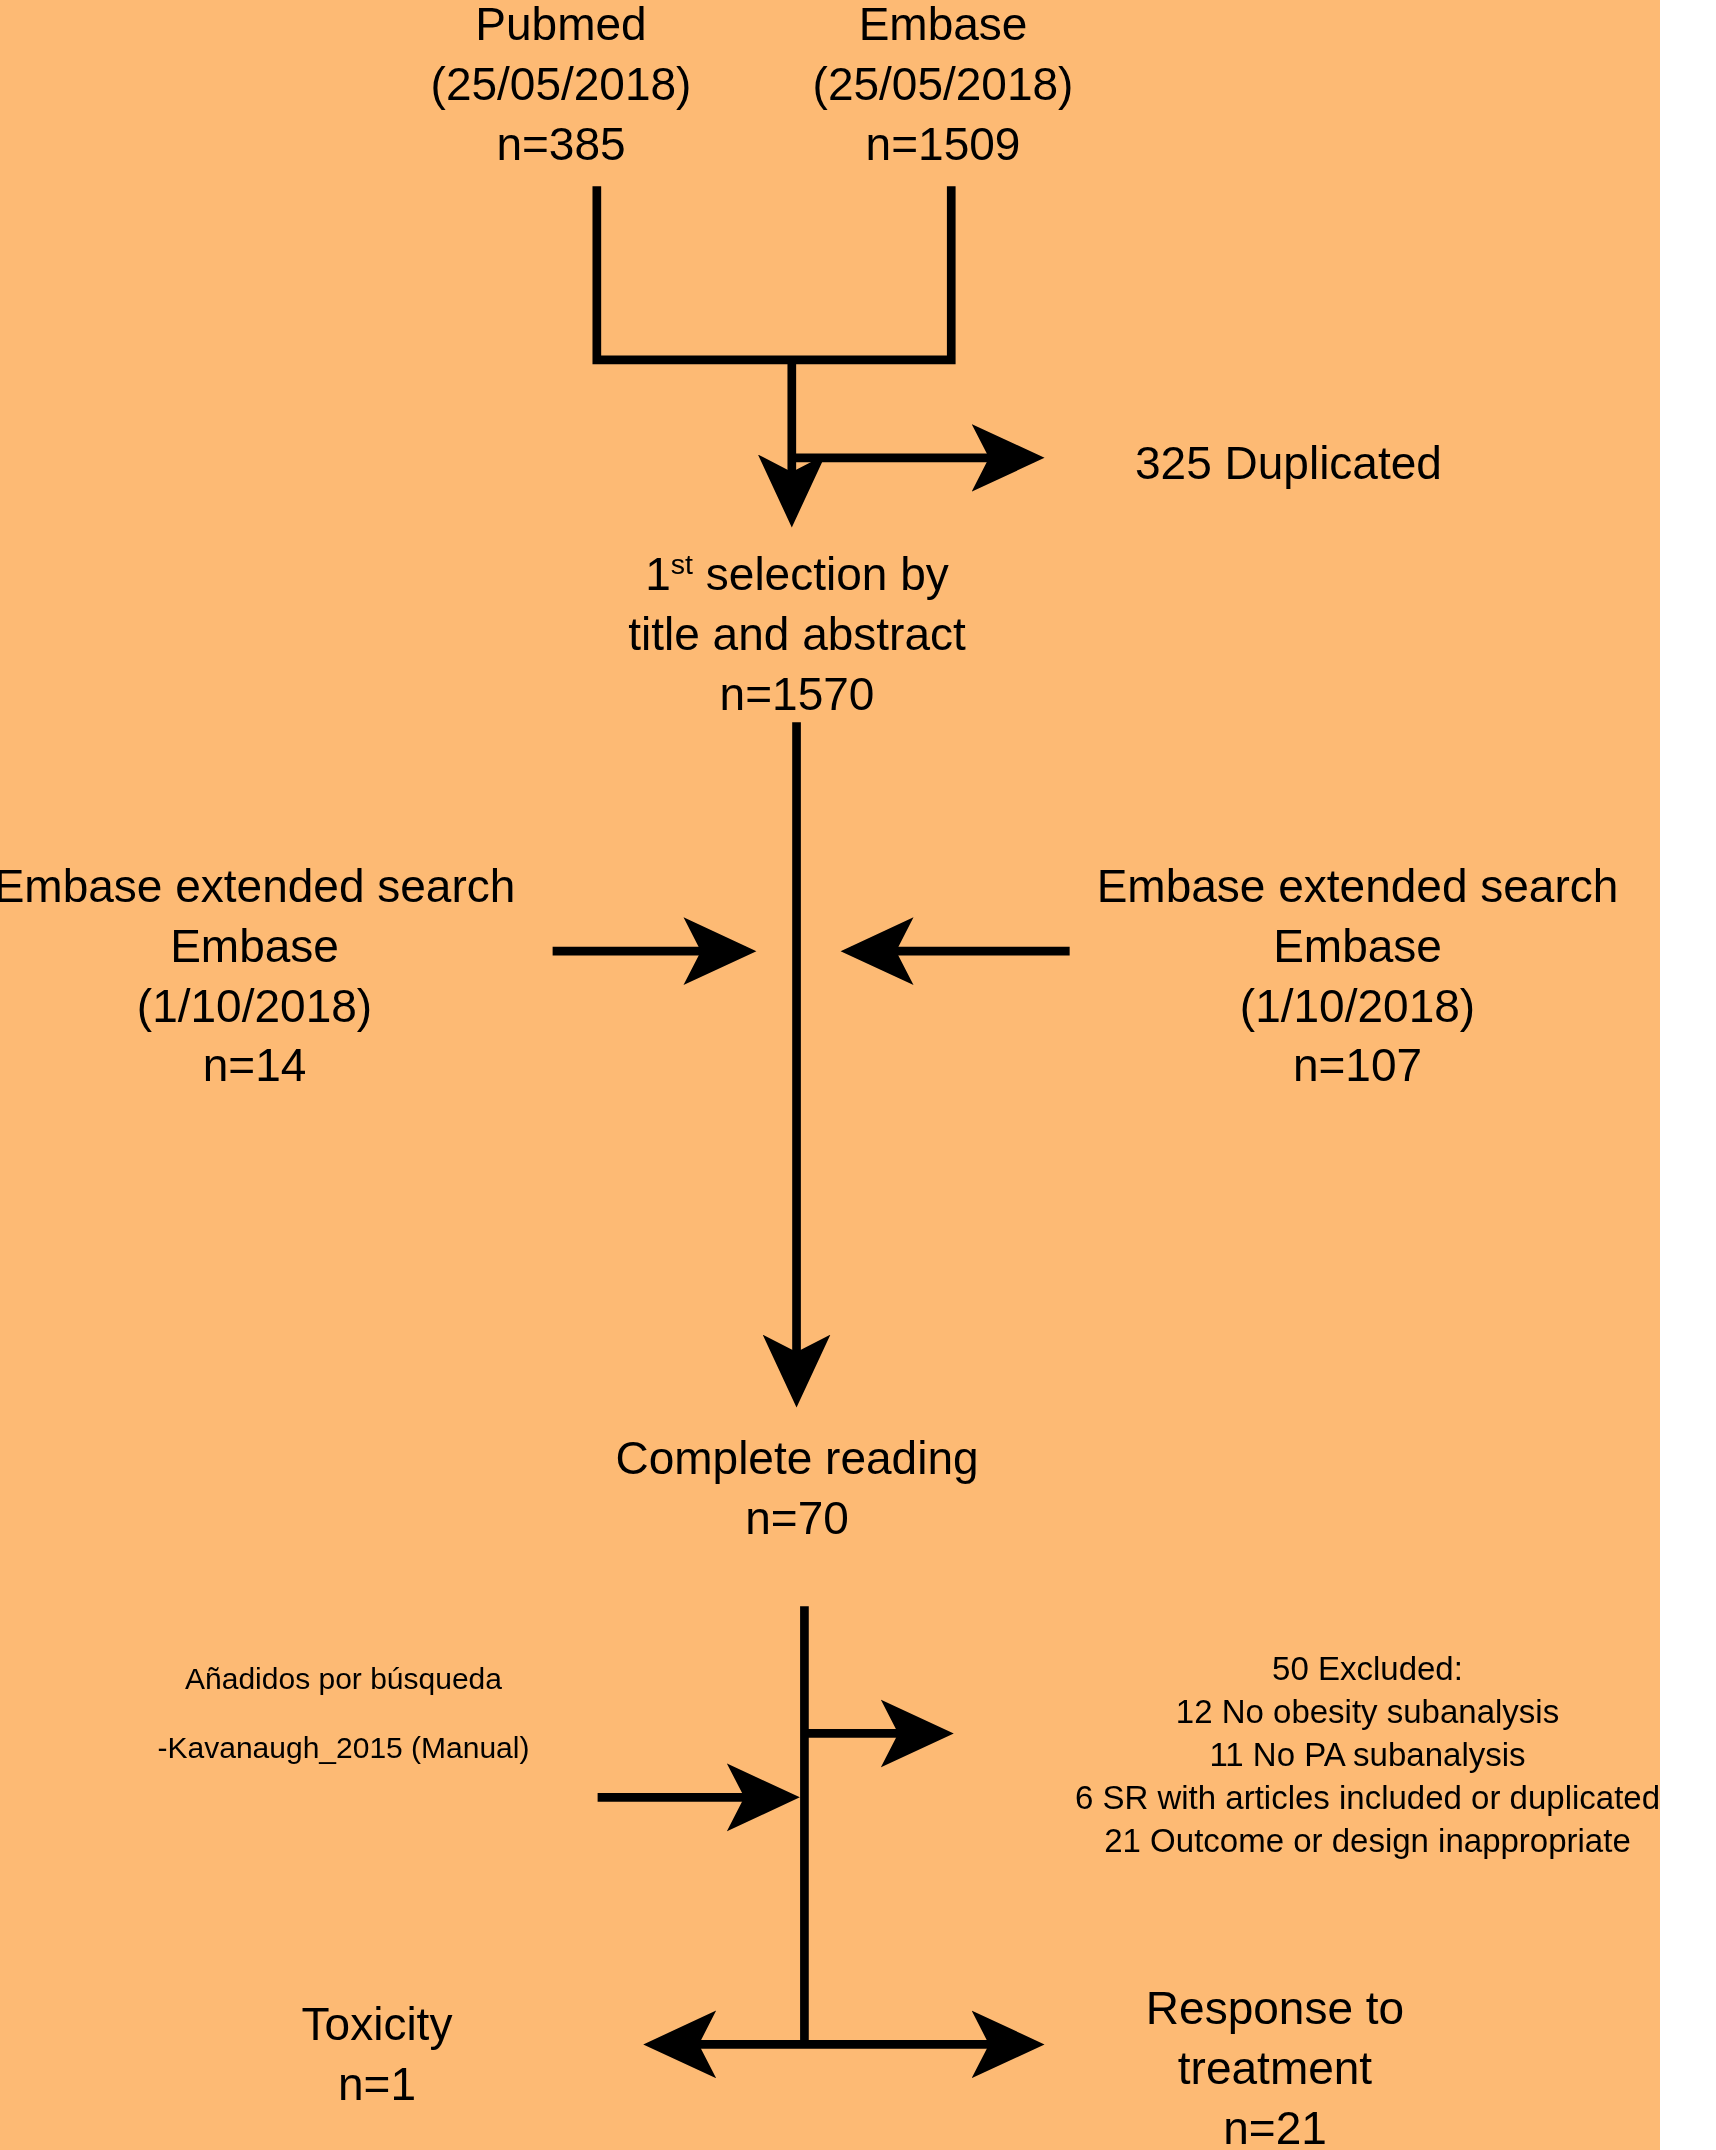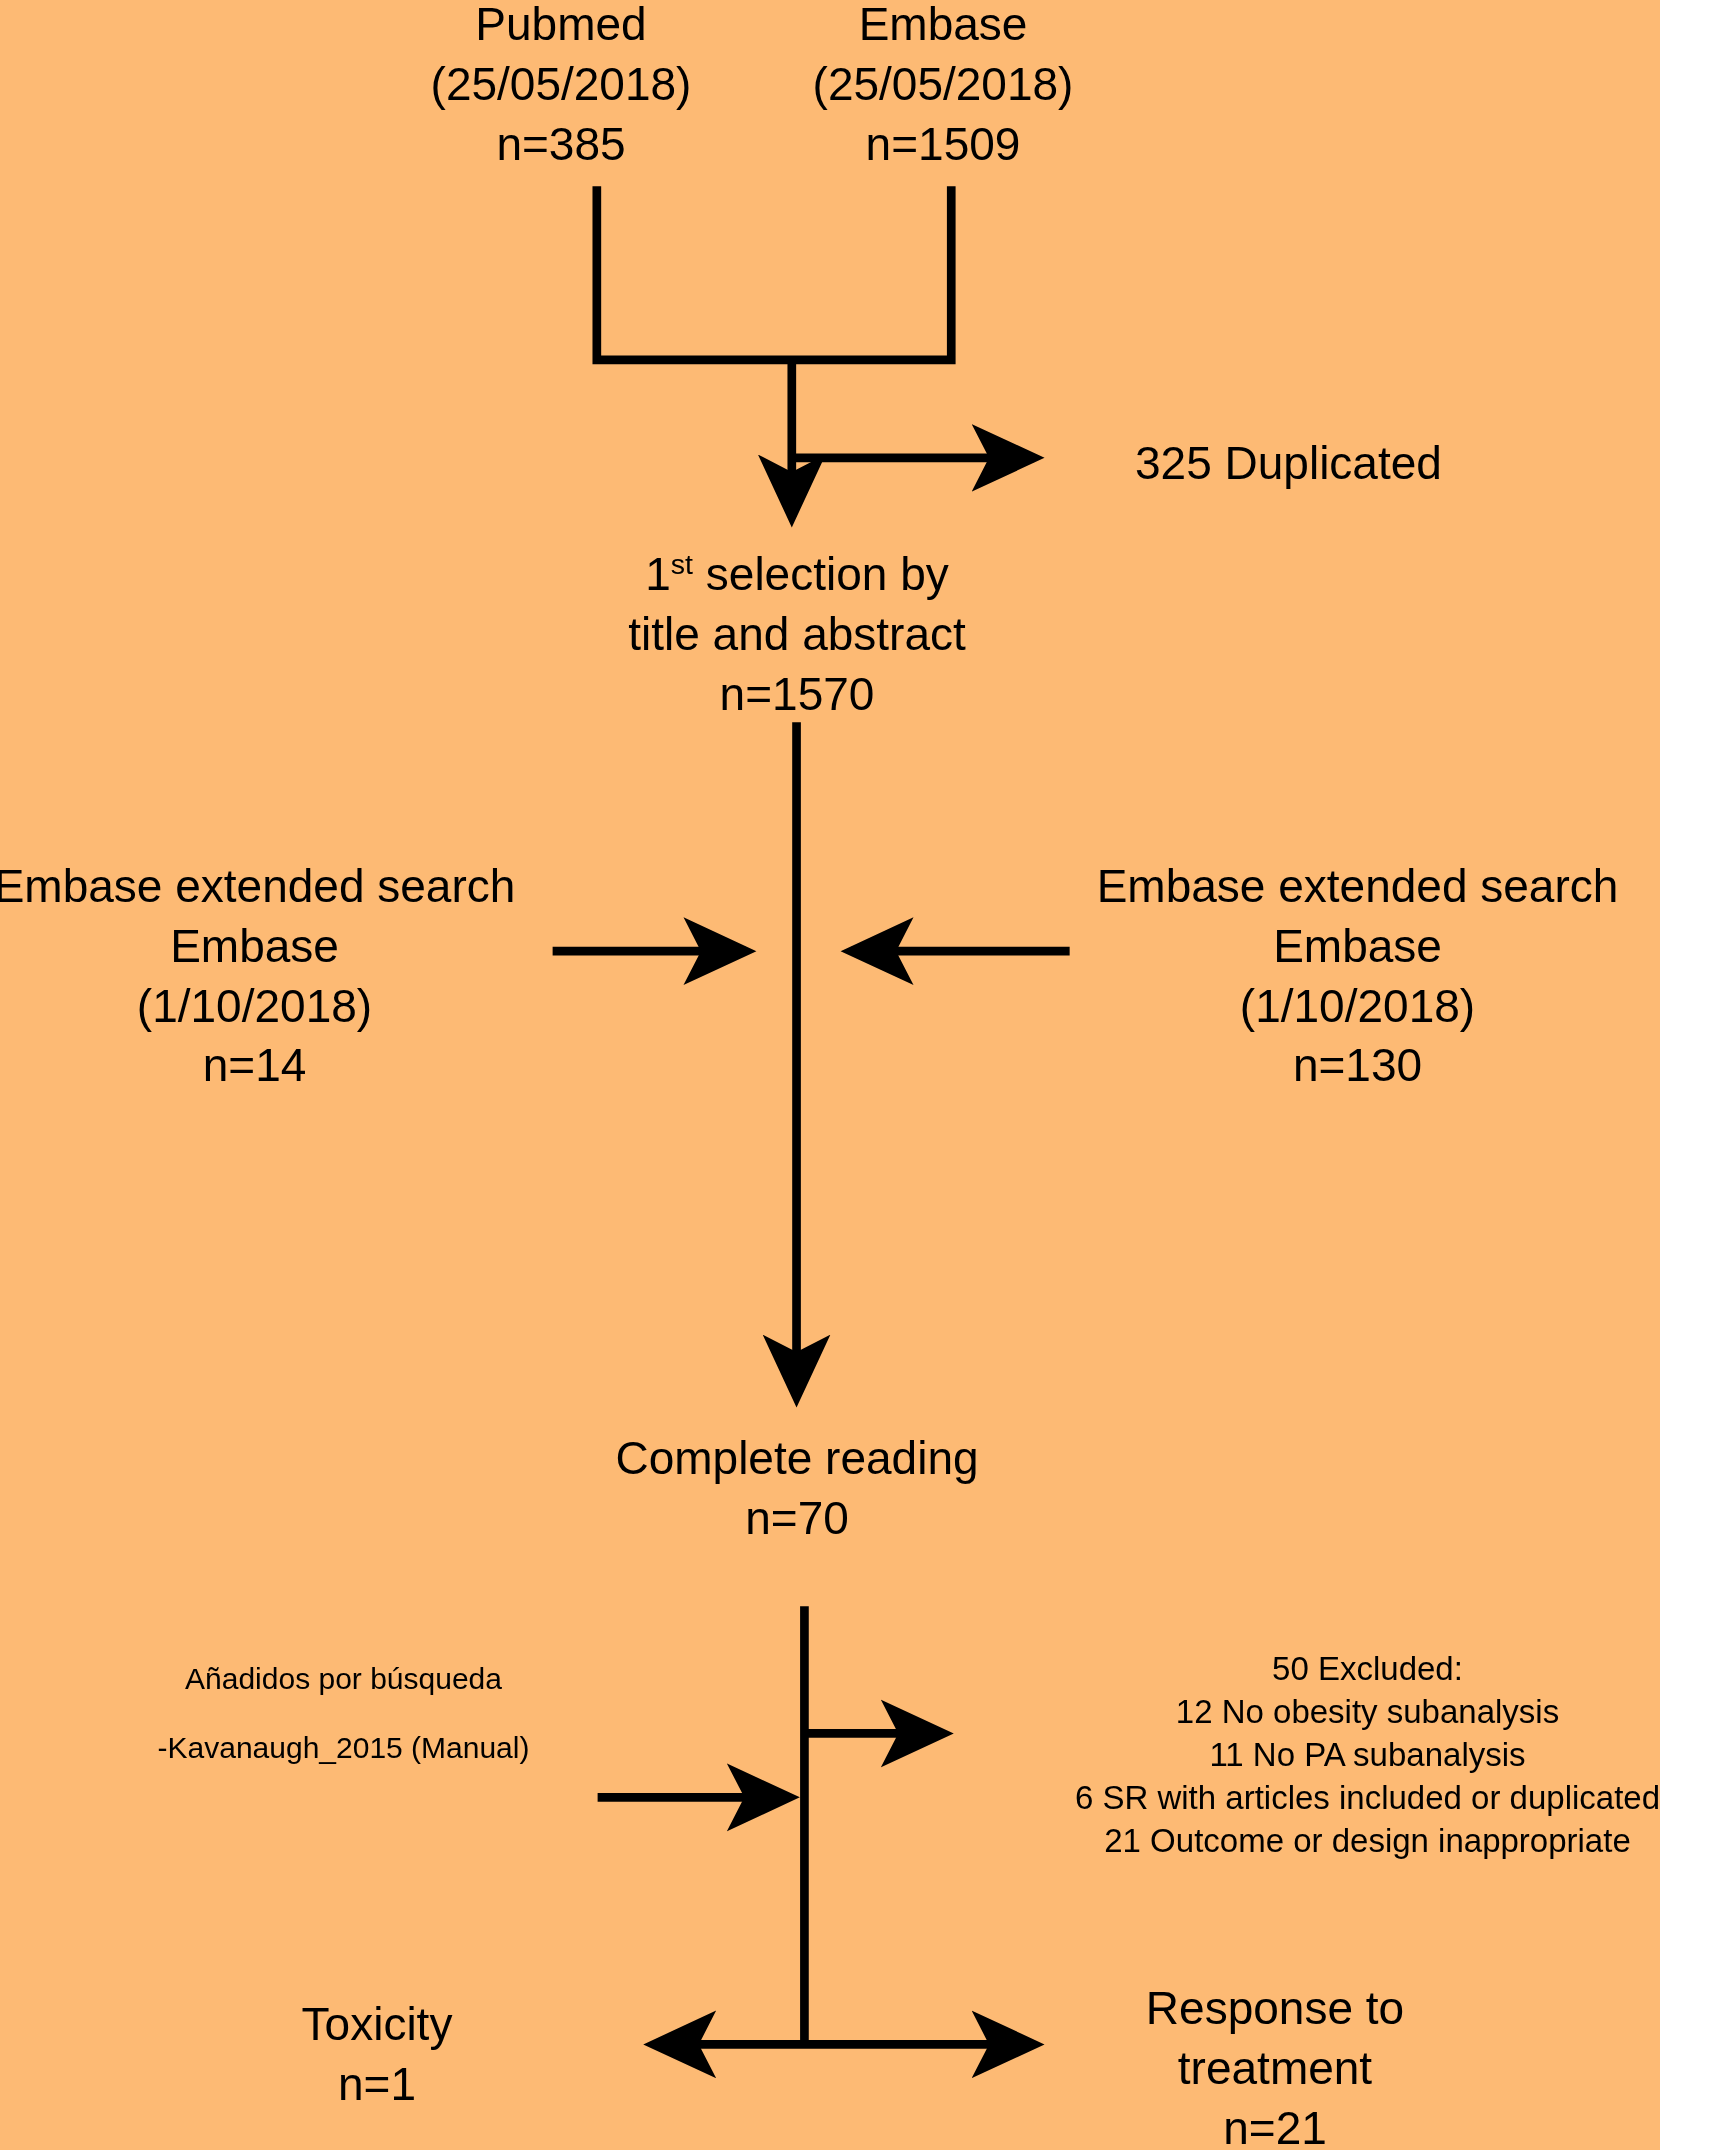--- a/index.html
+++ b/index.html
@@ -111,21 +111,21 @@
     <div class="line">Embase extended search</div>
     <div class="line">Embase</div>
     <div class="line">(1/10/2018)</div>
     <div class="line">n=14</div>
   </div>
 
   <div class="node t-big" style="left:1089px; top:857px; width:537px;">
     <div class="line">Embase extended search</div>
     <div class="line">Embase</div>
     <div class="line">(1/10/2018)</div>
-    <div class="line">n=130</div>
+    <div class="line">n=107</div>
   </div>
 
   <div class="node t-big" style="left:560px; top:1417px; width:474px;margin-top:12px;">
     <div class="line">Complete reading</div>
     <div class="line">n=70</div>
   </div>
 
   <div class="node node-left t-small" style="left:99px; top:1657px; width:489px; line-height:1.45;">
     <div>Añadidos por búsqueda</div>
     <div style="height:14px;"></div>

